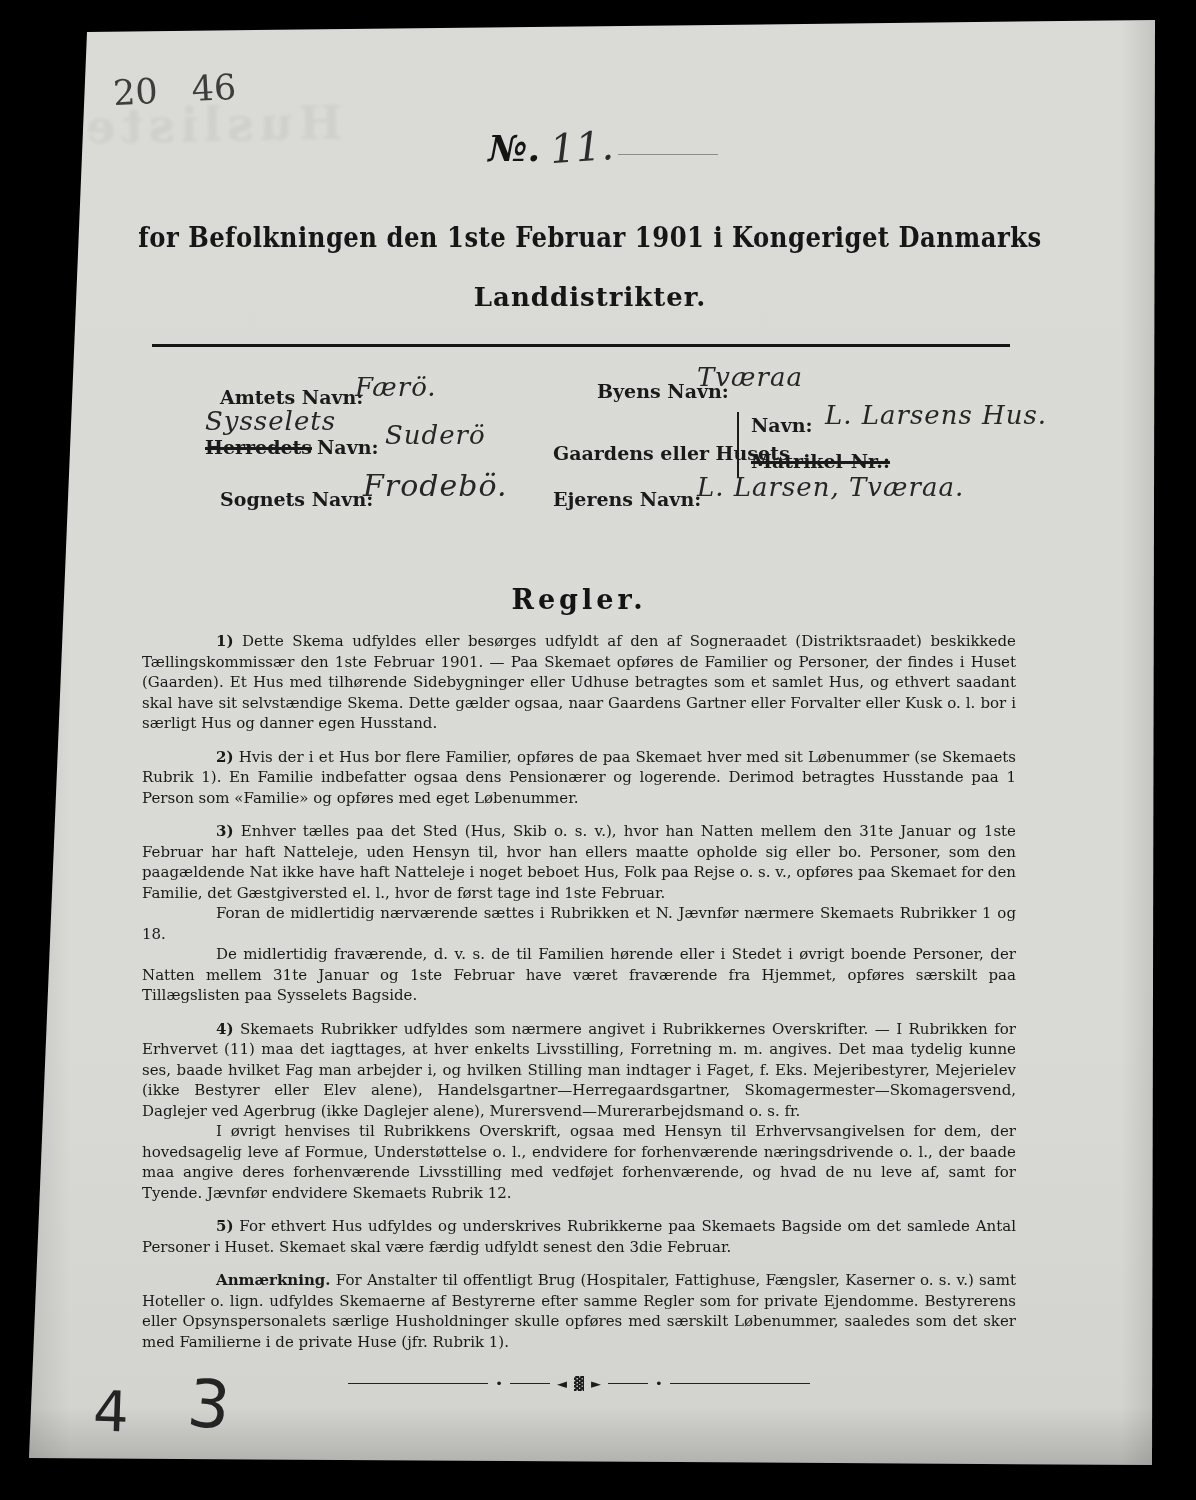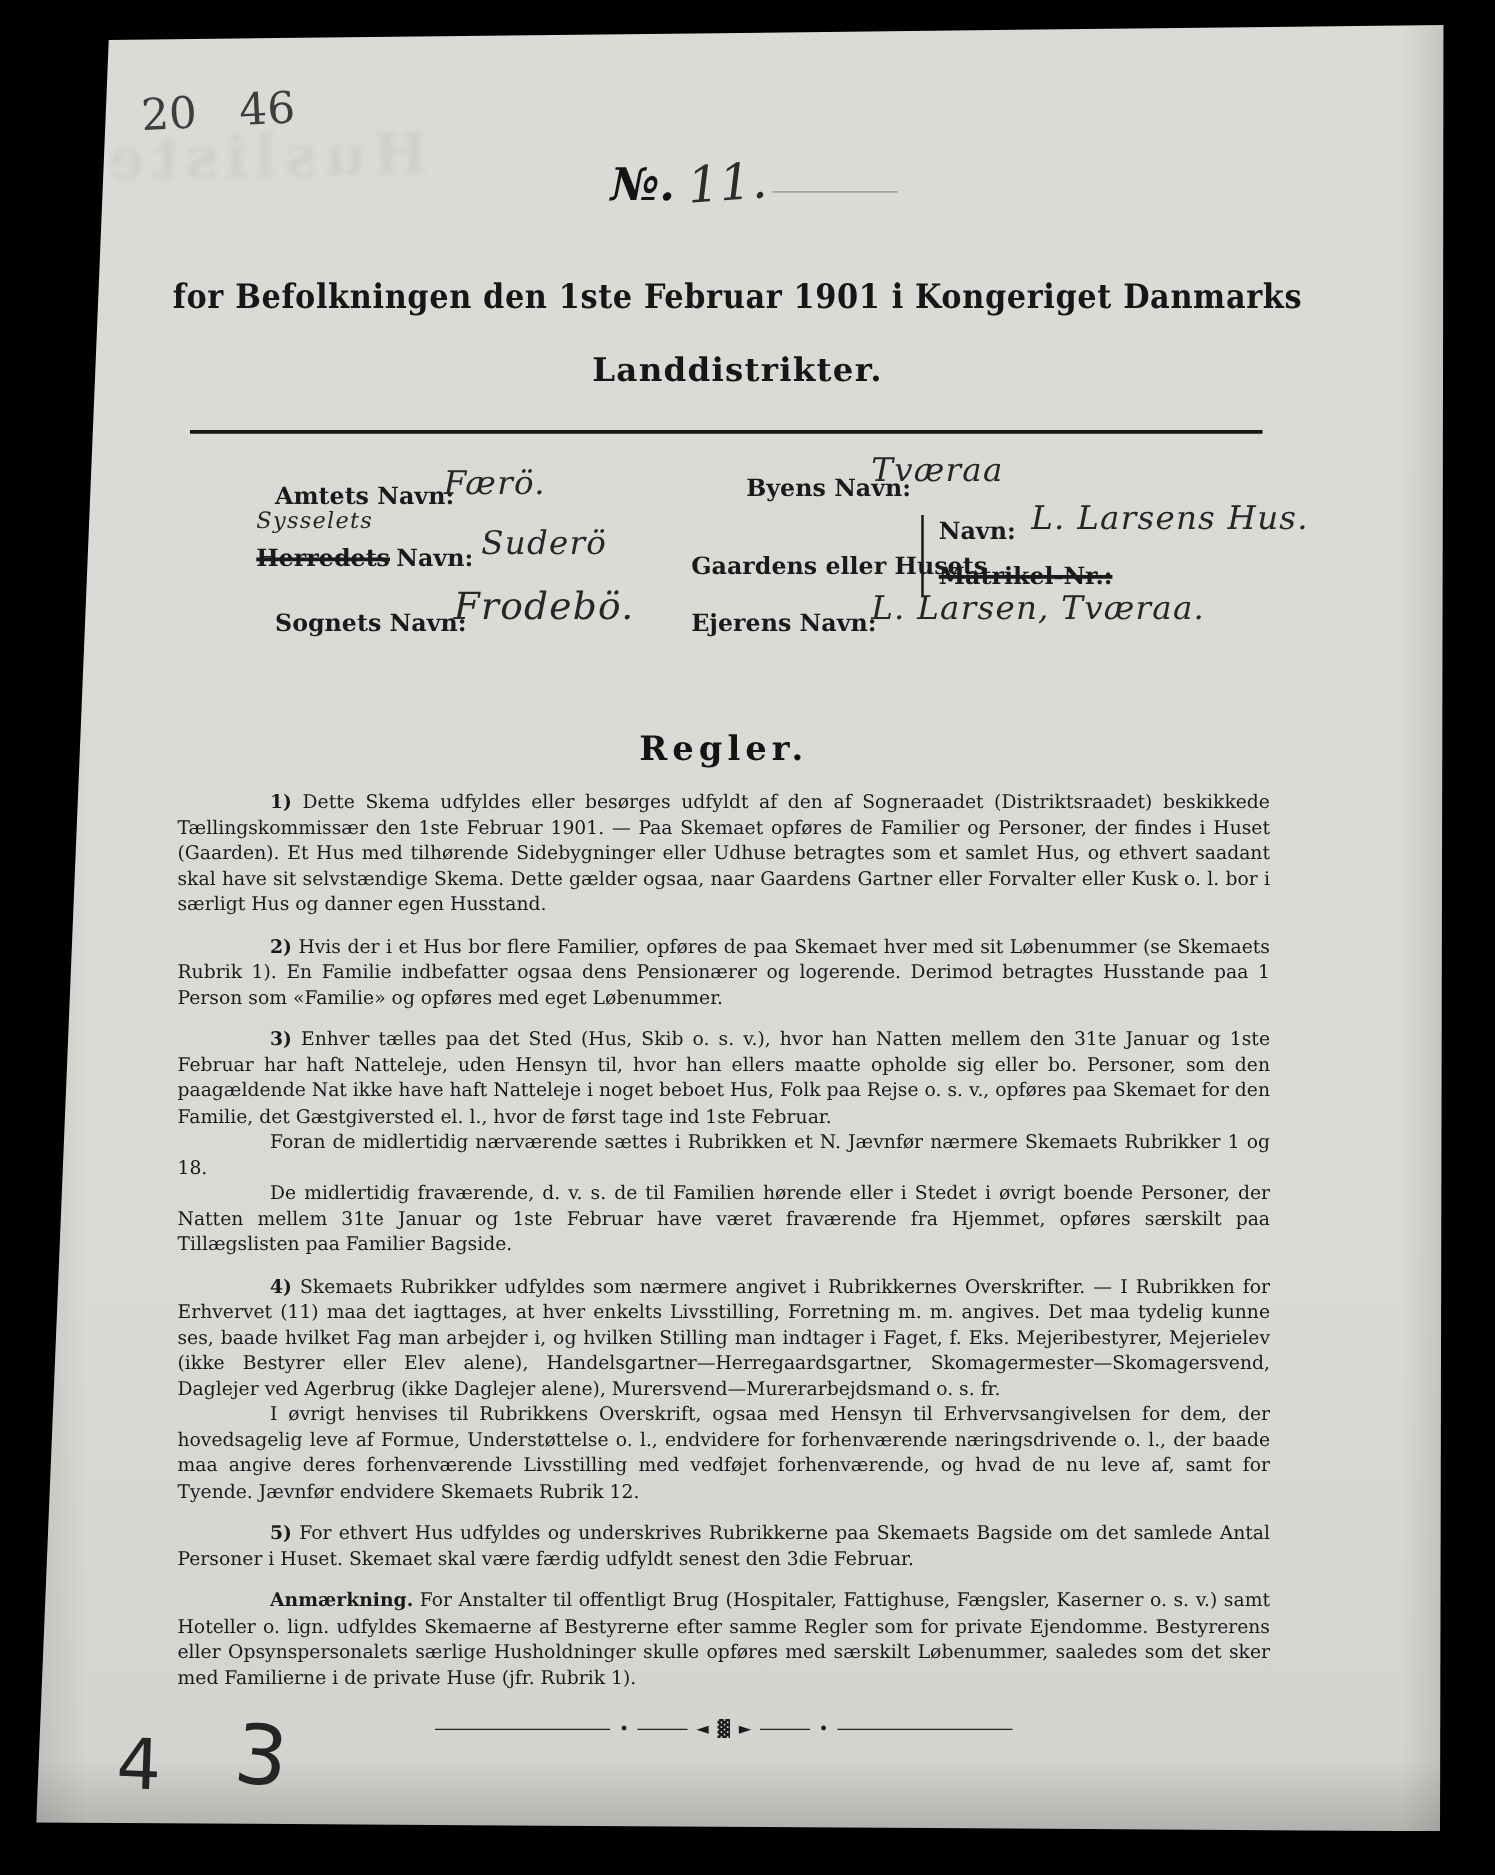--- a/index.html
+++ b/index.html
@@ -55,21 +55,21 @@
     font-size:26px;font-weight:bold;color:#161616;letter-spacing:1px;
   }
   .hrule{
     position:absolute;left:127px;top:324px;width:858px;height:3px;background:#161616;
   }
   .formarea{
     position:absolute;left:0;top:330px;width:1130px;height:185px;
   }
   .lbl{font-size:19px;font-weight:bold;color:#1a1a1a;font-family:"DejaVu Serif", serif;white-space:nowrap;}
   .hand{font-family:"DejaVu Serif", serif;font-style:italic;color:#262626;font-size:26px;white-space:nowrap;letter-spacing:1px;}
-  .hand-sm{font-size:18px;}
+  .hand-sm{font-size:26px;}
   .struck{text-decoration:line-through;text-decoration-thickness:2.5px;}
   .abs{position:absolute;}
   .brace{position:absolute;width:0;border-left:2.5px solid #1a1a1a;}
   .rules{
     position:absolute;left:117px;top:564px;width:874px;color:#191919;
   }
   .rules-heading{
     text-align:center;font-size:27px;font-weight:bold;letter-spacing:4px;
     margin:0 0 16px 0;color:#141414;
   }
@@ -144,21 +144,21 @@
     <span class="abs hand" style="left:672px;top:122px;">L. Larsen, Tværaa.</span>
   </div>
 
   <div class="rules">
     <div class="rules-heading">Regler.</div>
 
     <p><span class="pnum">1)</span> <span>Dette Skema udfyldes eller besørges udfyldt af den af Sogneraadet (Distriktsraadet) beskikkede Tællingskommissær den 1ste Februar 1901. — Paa Skemaet opføres de Familier og Personer, der findes i Huset (Gaarden). Et Hus med tilhørende Sidebygninger eller Udhuse betragtes som et samlet Hus, og ethvert saadant skal have sit selvstændige Skema. Dette gælder ogsaa, naar Gaardens Gartner eller Forvalter eller Kusk o. l. bor i særligt Hus og danner egen Husstand.</span></p>
     <p class="gap"><span class="pnum">2)</span> <span>Hvis der i et Hus bor flere Familier, opføres de paa Skemaet hver med sit Løbenummer (se Skemaets Rubrik 1). En Familie indbefatter ogsaa dens Pensionærer og logerende. Derimod betragtes Husstande paa 1 Person som «Familie» og opføres med eget Løbenummer.</span></p>
     <p class="gap"><span class="pnum">3)</span> <span>Enhver tælles paa det Sted (Hus, Skib o. s. v.), hvor han Natten mellem den 31te Januar og 1ste Februar har haft Natteleje, uden Hensyn til, hvor han ellers maatte opholde sig eller bo. Personer, som den paagældende Nat ikke have haft Natteleje i noget beboet Hus, Folk paa Rejse o. s. v., opføres paa Skemaet for den Familie, det Gæstgiversted el. l., hvor de først tage ind 1ste Februar.</span></p>
     <p><span>Foran de midlertidig nærværende sættes i Rubrikken et N. Jævnfør nærmere Skemaets Rubrikker 1 og 18.</span></p>
-    <p><span>De midlertidig fraværende, d. v. s. de til Familien hørende eller i Stedet i øvrigt boende Personer, der Natten mellem 31te Januar og 1ste Februar have været fraværende fra Hjemmet, opføres særskilt paa Tillægslisten paa Familier Bagside.</span></p>
+    <p><span>De midlertidig fraværende, d. v. s. de til Familien hørende eller i Stedet i øvrigt boende Personer, der Natten mellem 31te Januar og 1ste Februar have været fraværende fra Hjemmet, opføres særskilt paa Tillægslisten paa Sysselets Bagside.</span></p>
     <p class="gap"><span class="pnum">4)</span> <span>Skemaets Rubrikker udfyldes som nærmere angivet i Rubrikkernes Overskrifter. — I Rubrikken for Erhvervet (11) maa det iagttages, at hver enkelts Livsstilling, Forretning m. m. angives. Det maa tydelig kunne ses, baade hvilket Fag man arbejder i, og hvilken Stilling man indtager i Faget, f. Eks. Mejeribestyrer, Mejerielev (ikke Bestyrer eller Elev alene), Handelsgartner—Herregaardsgartner, Skomagermester—Skomagersvend, Daglejer ved Agerbrug (ikke Daglejer alene), Murersvend—Murerarbejdsmand o. s. fr.</span></p>
     <p><span>I øvrigt henvises til Rubrikkens Overskrift, ogsaa med Hensyn til Erhvervsangivelsen for dem, der hovedsagelig leve af Formue, Understøttelse o. l., endvidere for forhenværende næringsdrivende o. l., der baade maa angive deres forhenværende Livsstilling med vedføjet forhenværende, og hvad de nu leve af, samt for Tyende. Jævnfør endvidere Skemaets Rubrik 12.</span></p>
     <p class="gap"><span class="pnum">5)</span> <span>For ethvert Hus udfyldes og underskrives Rubrikkerne paa Skemaets Bagside om det samlede Antal Personer i Huset. Skemaet skal være færdig udfyldt senest den 3die Februar.</span></p>
     <p class="gap"><span class="note-label">Anmærkning.</span> <span>For Anstalter til offentligt Brug (Hospitaler, Fattighuse, Fængsler, Kaserner o. s. v.) samt Hoteller o. lign. udfyldes Skemaerne af Bestyrerne efter samme Regler som for private Ejendomme. Bestyrerens eller Opsynspersonalets særlige Husholdninger skulle opføres med særskilt Løbenummer, saaledes som det sker med Familierne i de private Huse (jfr. Rubrik 1).</span></p>
 
     <div class="ornament">
       <span class="orn-line"></span>
       <span>•</span>
       <span class="orn-line short"></span>
       <span>◄</span>

